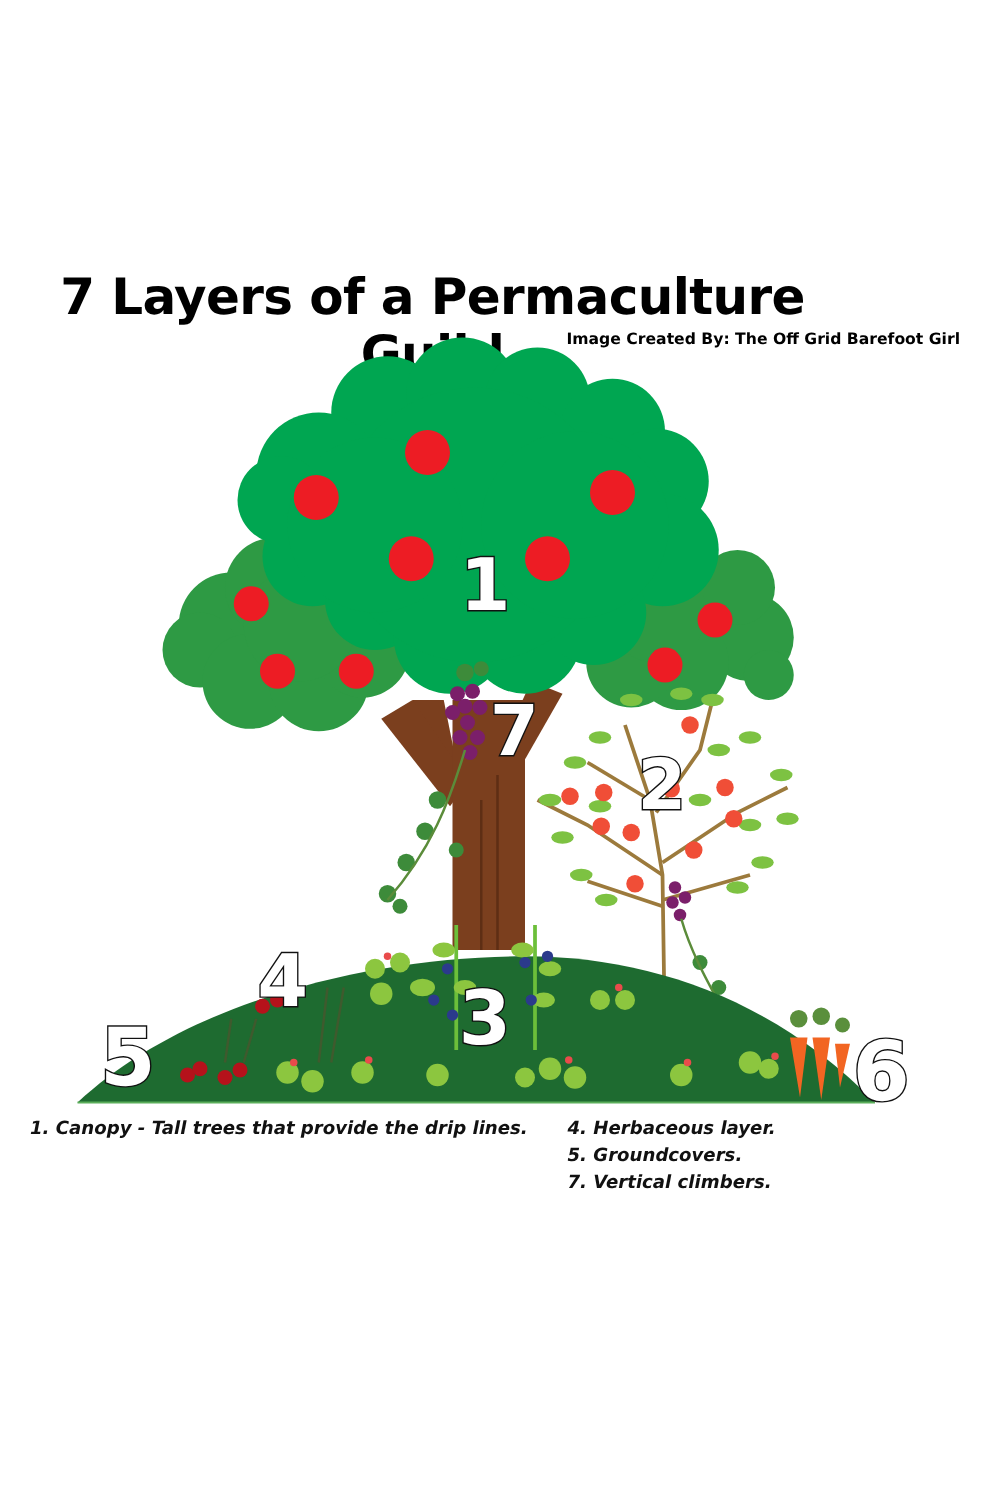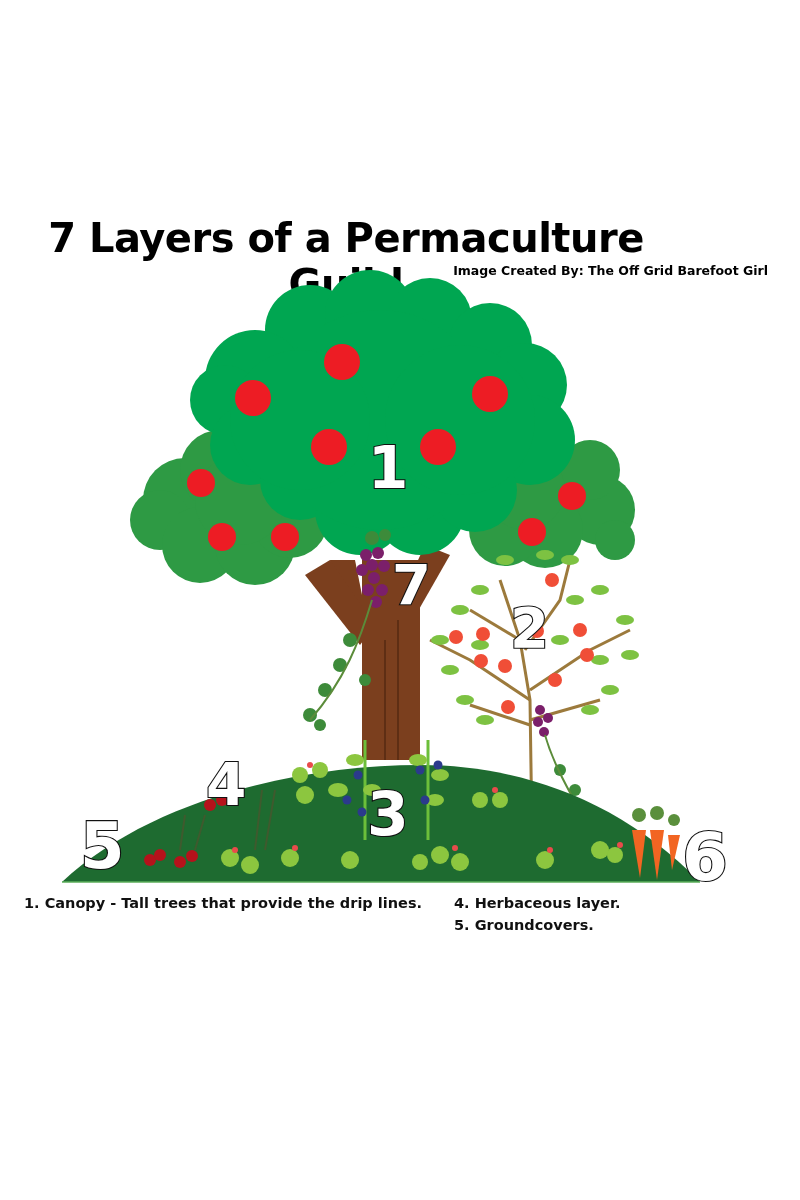--- a/index.html
+++ b/index.html
@@ -3,21 +3,21 @@
 <meta charset="utf-8">
 <style>
   html,body{margin:0;padding:0;background:#fff;}
   body{width:800px;height:1200px;position:relative;overflow:hidden;font-family:"DejaVu Sans","Liberation Sans",sans-serif;}
   .title{position:absolute;left:0;top:215px;width:692px;text-align:center;font-weight:bold;font-size:40px;color:#000;letter-spacing:-0.5px;}
   .credit{position:absolute;right:32px;top:263px;font-weight:bold;font-size:12.5px;color:#000;margin-left:24px;}
   svg.art{position:absolute;left:0;top:0;}
   .legend{position:absolute;top:893px;font-weight:bold;font-size:14.5px;line-height:21.5px;color:#111;}
   .legend.left{left:24px;}
   .legend.right{left:454px;}
-  .legend div{white-space:nowrap;}
+  .legend div{white-space:nowrap;font-style:italic;}
   .num{font-family:"DejaVu Sans","Liberation Sans",sans-serif;font-weight:bold;fill:#fff;stroke:#111;stroke-width:2.2;paint-order:stroke;}
 </style>
 </head>
 <body>
 
 <div class="title">7 Layers of a Permaculture Guild</div>
 <div class="credit">Image Created By: The Off Grid Barefoot Girl</div>
 
 <svg class="art" width="800" height="1200" viewBox="0 0 800 1200">
 
@@ -247,13 +247,14 @@
     <text class="num" x="392" y="604" font-size="56">7</text>
   </g>
 </svg>
 
 <div class="legend left">
   <div>1. Canopy - Tall trees that provide the drip lines.</div>
 </div>
 <div class="legend right">
   <div>4. Herbaceous layer.</div>
   <div>5. Groundcovers.</div>
+  <div>7. Vertical climbers.</div>
 </div>
 
 </body></html>

